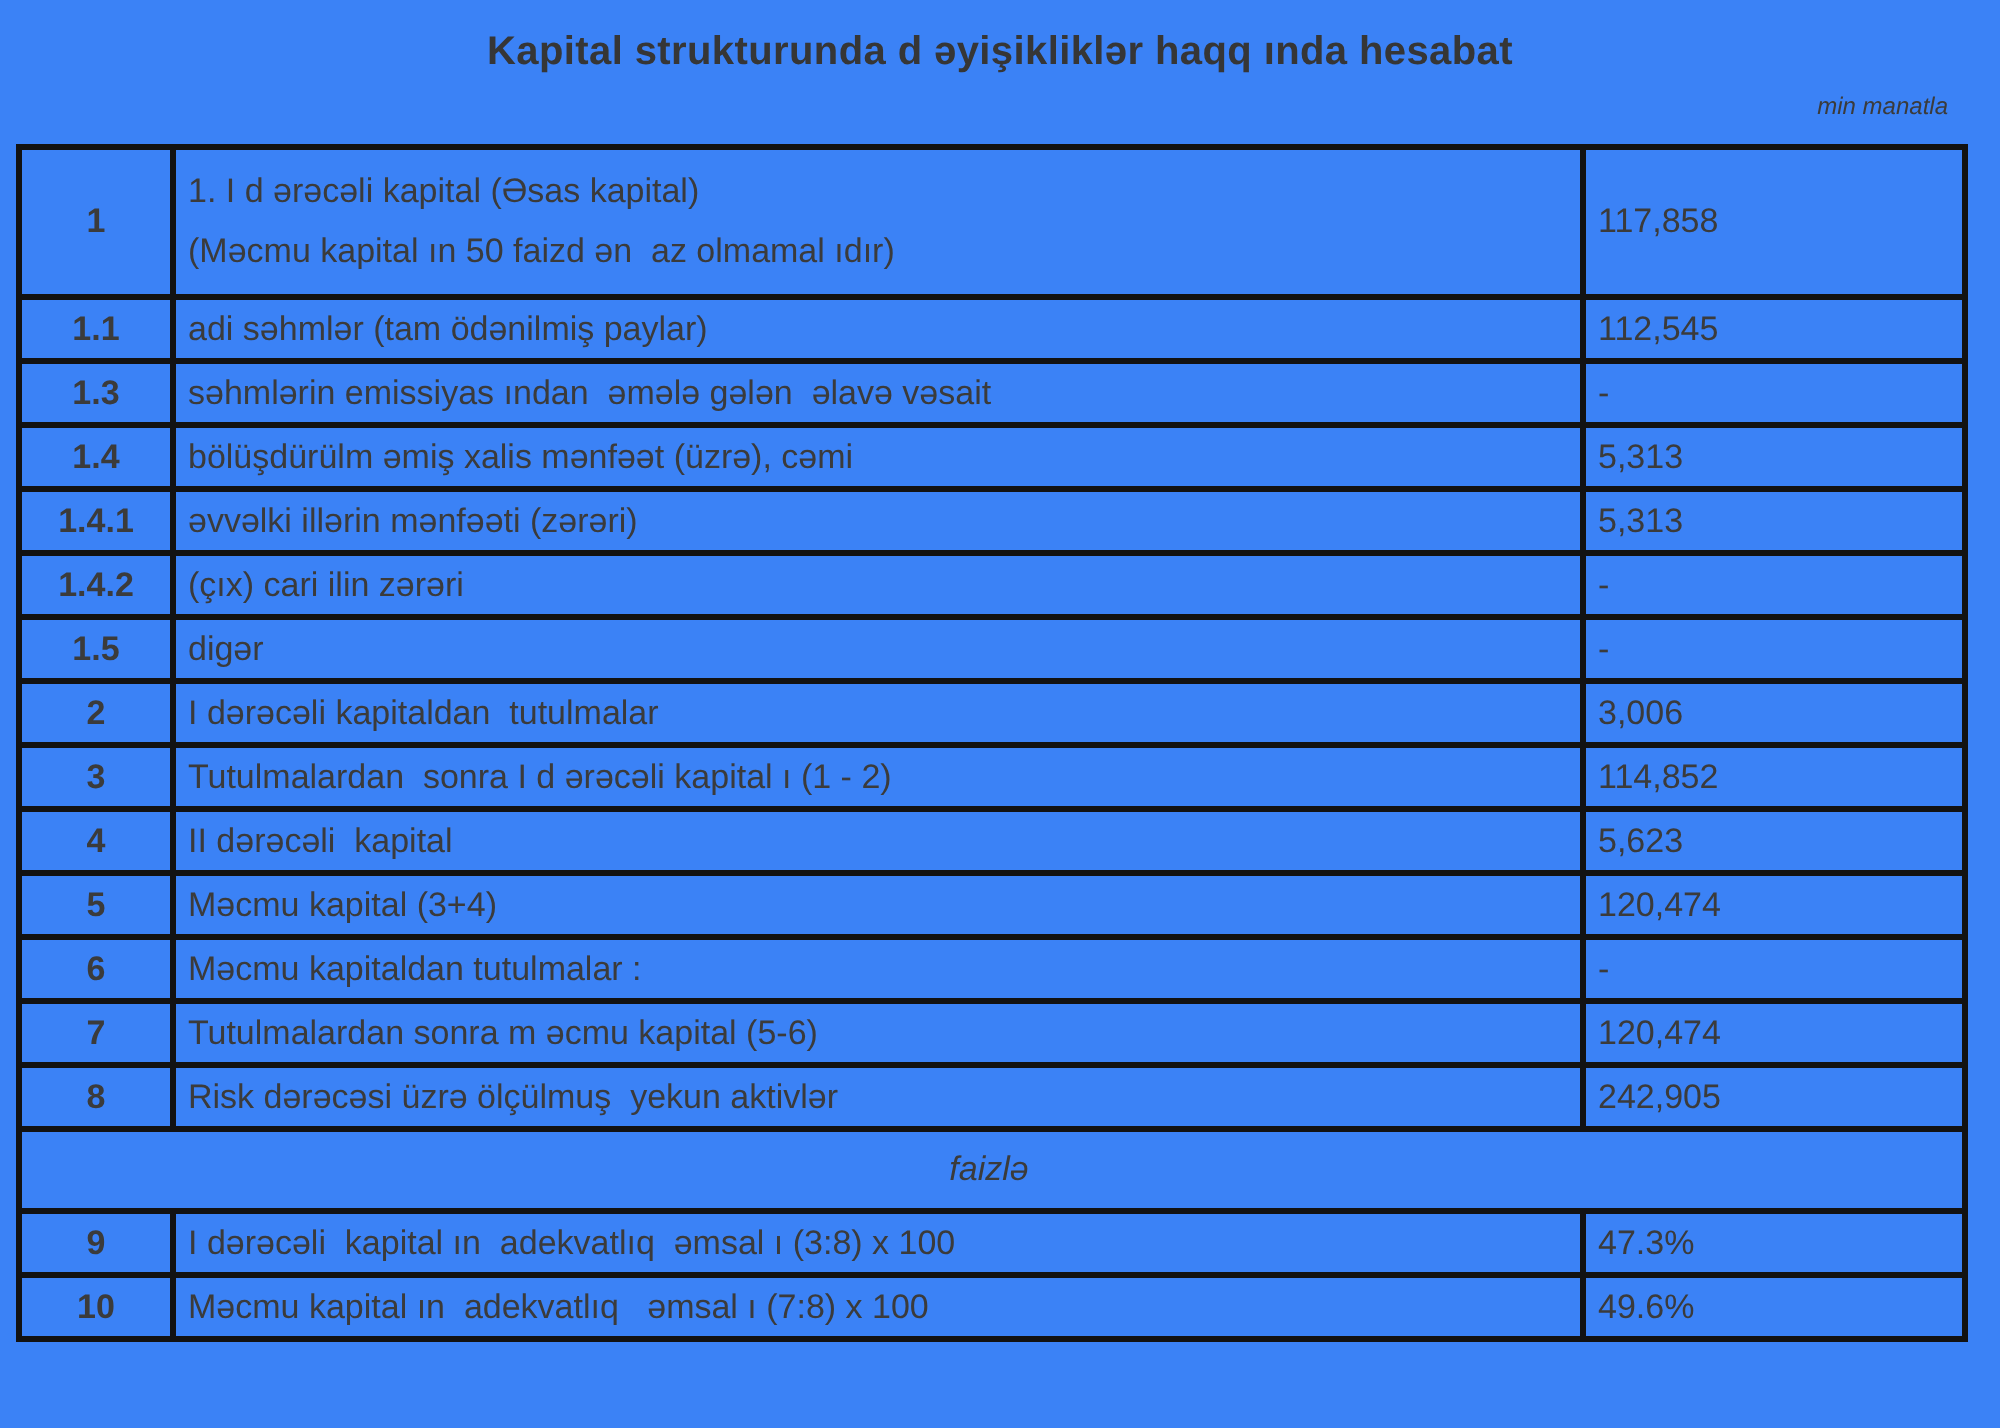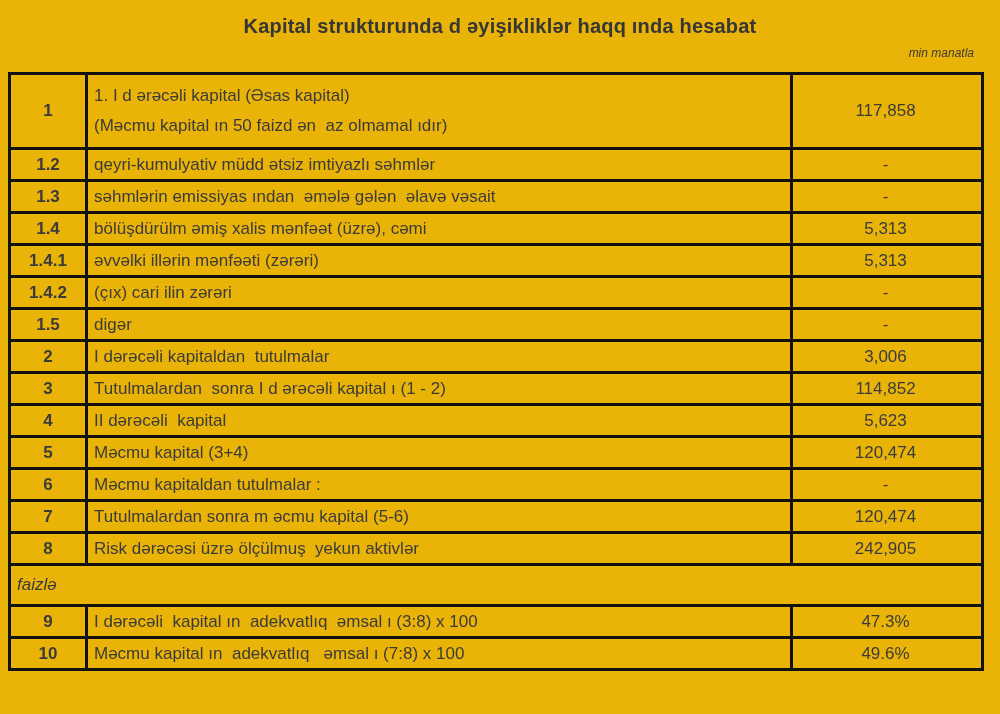--- a/index.html
+++ b/index.html
@@ -4,21 +4,21 @@
 <style>
   html, body {
     margin: 0;
     padding: 0;
     background: #ffffff;
   }
   .page {
     position: relative;
     width: 1000px;
     height: 714px;
-    background: #eab308;
+    background: #3b82f6;
     font-family: "Liberation Sans", sans-serif;
     color: #3b3b3b;
     overflow: hidden;
   }
   .title {
     padding-top: 15px;
     text-align: center;
     font-size: 20px;
     font-weight: bold;
     color: #363636;
@@ -55,28 +55,28 @@
     white-space: pre;
   }
   td.no {
     text-align: center;
     font-weight: bold;
     padding: 1px 2px;
   }
   td.label { text-align: left; }
   td.label.bold { font-weight: normal; }
   td.value {
-    text-align: center;
+    text-align: left;
     padding-right: 9px;
   }
   tr.tall td { height: 70px; }
   tr.tall td.label { line-height: 1.75; }
   td.note-cell {
     height: 36px;
-    text-align: left;
+    text-align: center;
     font-style: italic;
     padding-right: 9px;
   }
 </style>
 </head>
 <body>
 
 <div class="page">
   <div class="title">Kapital strukturunda d əyişikliklər haqq ında hesabat</div>
   <div class="unit-note-top">min manatla</div>
@@ -87,23 +87,23 @@
       <col class="c-label">
       <col class="c-value">
     </colgroup>
     <tbody id="report-body">
         <tr class="tall">
           <td class="no">1</td>
           <td class="label bold"><div>1. I d ərəcəli kapital (Əsas kapital)</div><div>(Məcmu kapital ın 50 faizd ən  az olmamal ıdır)</div></td>
           <td class="value">117,858</td>
         </tr>
         <tr>
-          <td class="no">1.2</td>
-          <td class="label">qeyri-kumulyativ müdd ətsiz imtiyazlı səhmlər</td>
-          <td class="value">-</td>
+          <td class="no">1.1</td>
+          <td class="label">adi səhmlər (tam ödənilmiş paylar)</td>
+          <td class="value">112,545</td>
         </tr>
         <tr>
           <td class="no">1.3</td>
           <td class="label">səhmlərin emissiyas ından  əmələ gələn  əlavə vəsait</td>
           <td class="value">-</td>
         </tr>
         <tr>
           <td class="no">1.4</td>
           <td class="label">bölüşdürülm əmiş xalis mənfəət (üzrə), cəmi</td>
           <td class="value">5,313</td>

